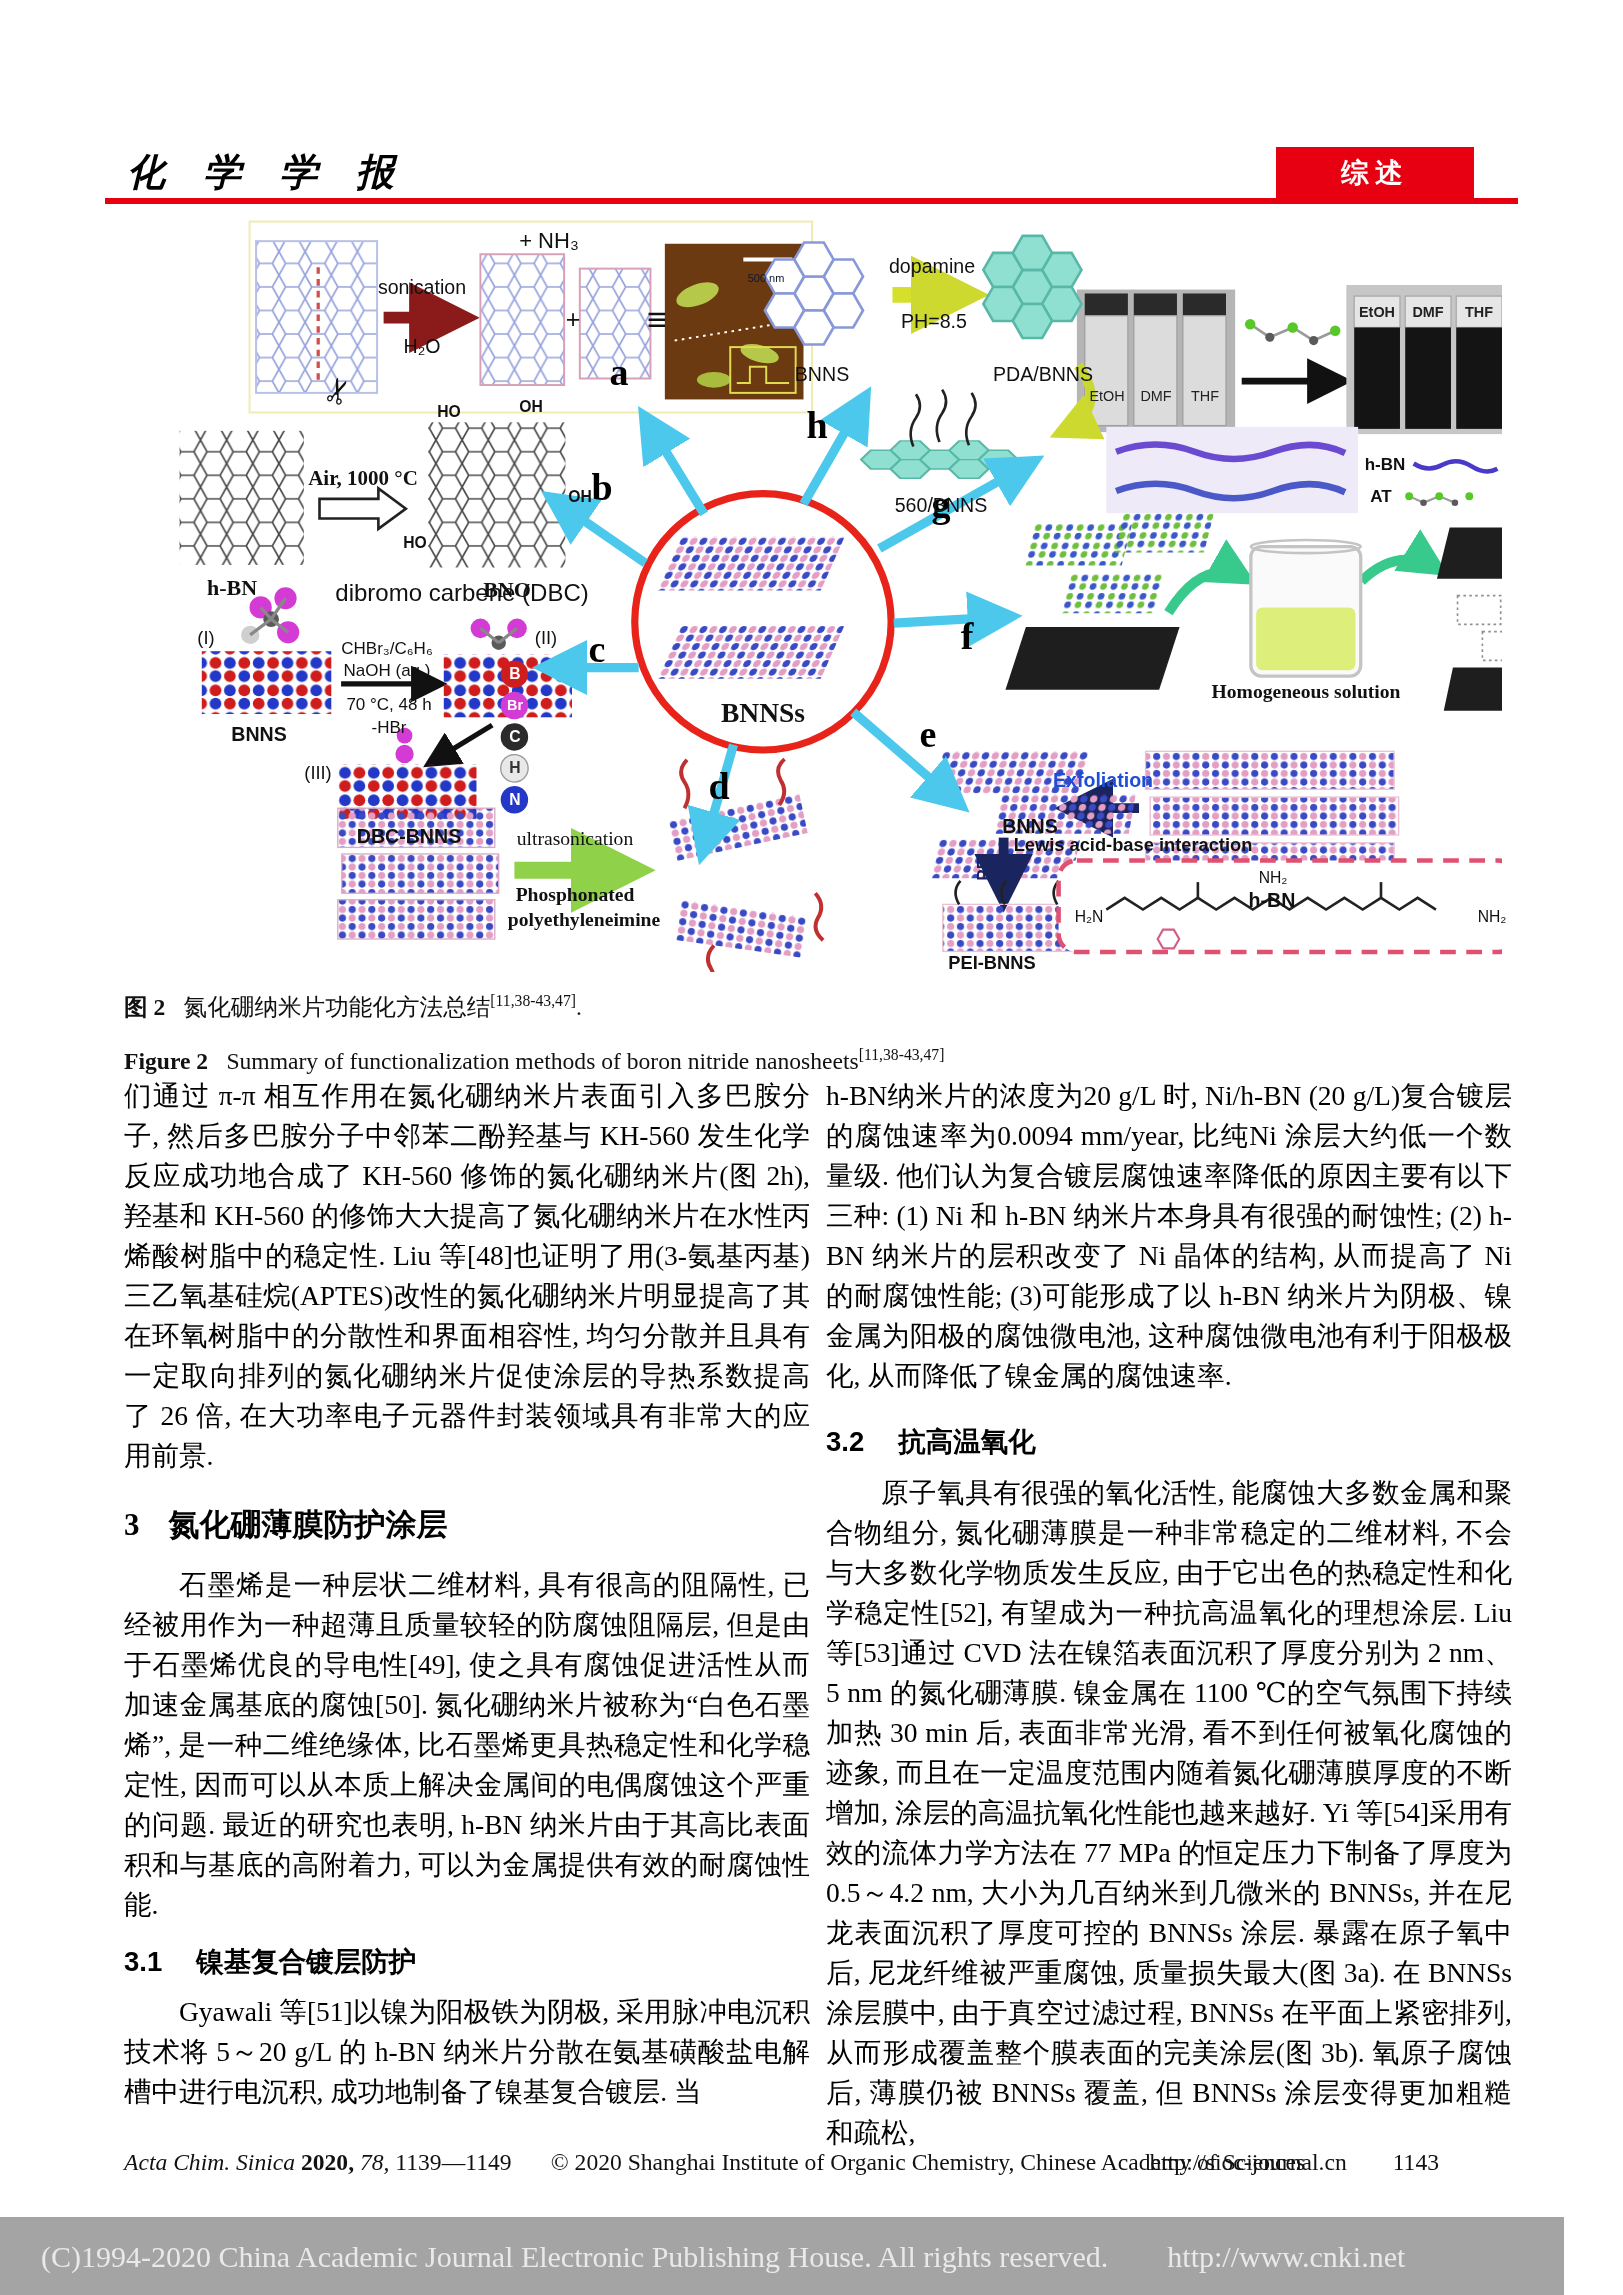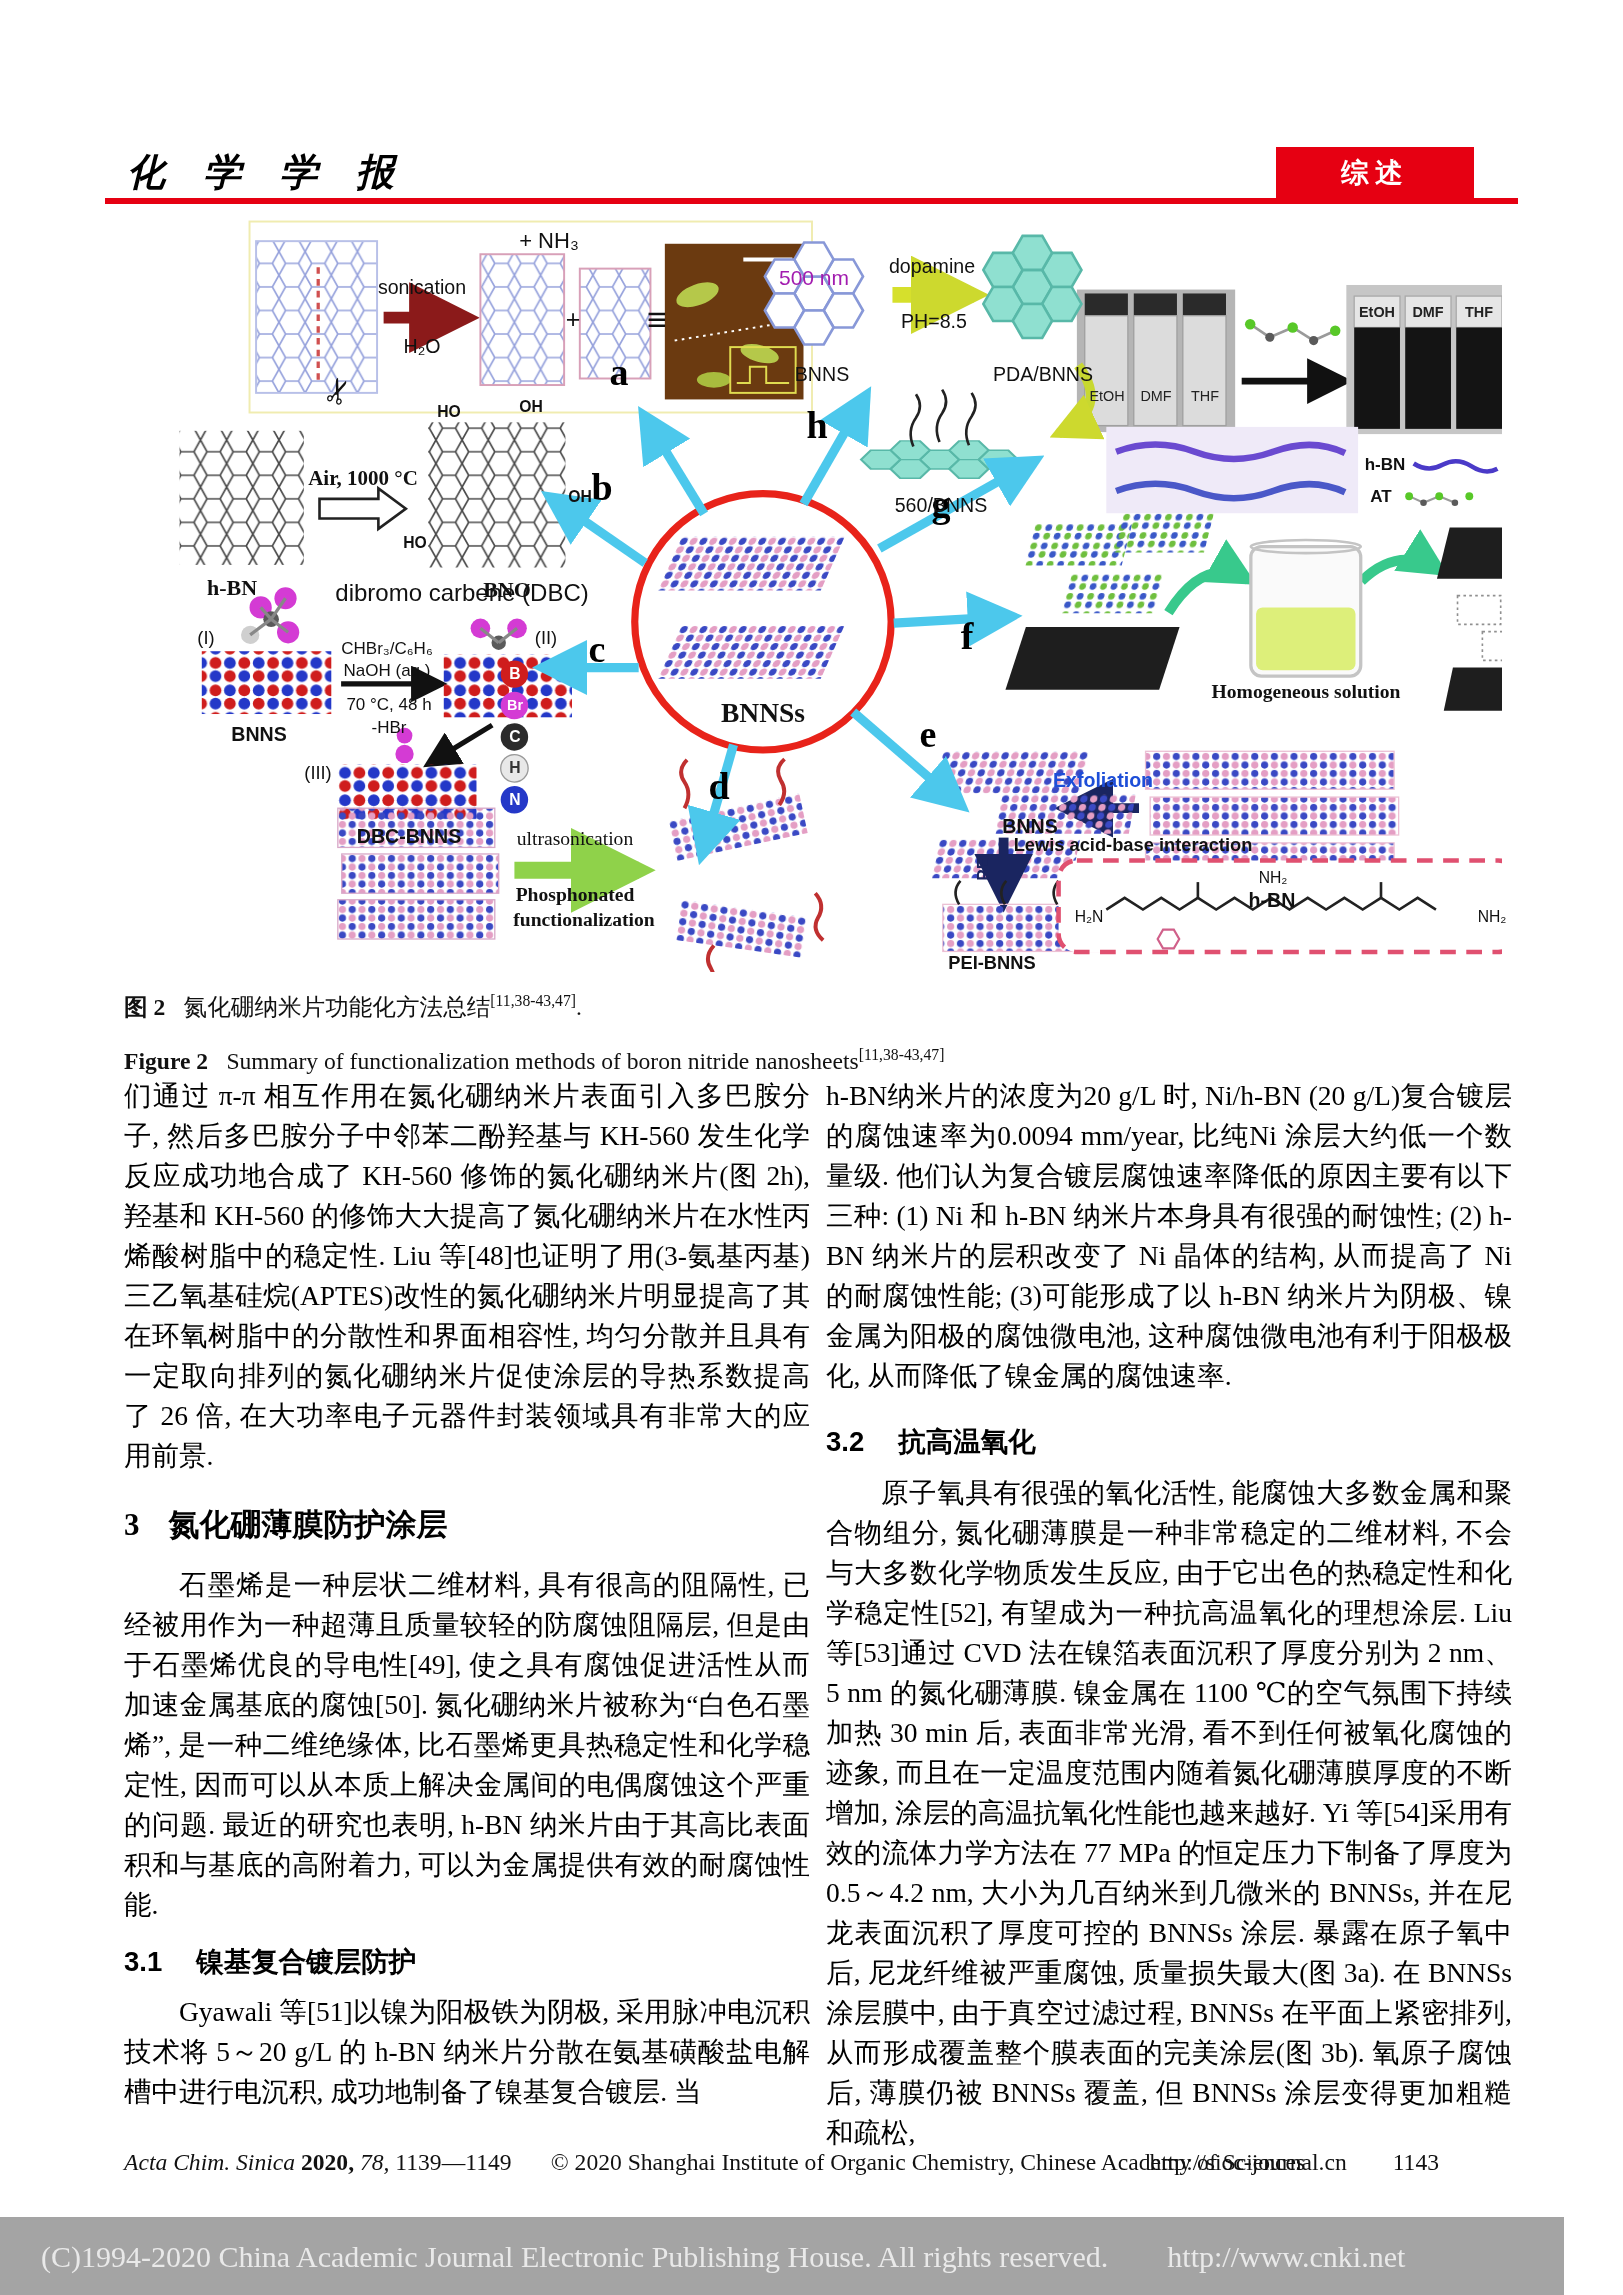--- a/index.html
+++ b/index.html
@@ -362,21 +362,21 @@
     <div class="fletter" style="left:845px;top:420px;">f</div>
     <div class="fletter" style="left:819px;top:288px;">g</div>
     <div class="fletter" style="left:695px;top:209px;">h</div>
 
     <div class="flabel" style="left:216px;top:175px;font-size:34px;transform:translate(-50%,-50%) rotate(-70deg);">✂</div>
     <div class="flabel" style="left:300px;top:71px;font-size:19.6px;">sonication</div>
     <div class="flabel" style="left:300px;top:130px;font-size:19.6px;">H₂O</div>
     <div class="flabel" style="left:427px;top:25px;font-size:22px;">+ NH₃</div>
     <div class="flabel" style="left:451px;top:103px;font-size:25px;">+</div>
     <div class="flabel" style="left:535px;top:103px;font-size:34px;">≡</div>
-    <div class="flabel" style="left:644px;top:62px;font-size:21px;color:#a21caf;margin-left:48px;">500 nm</div>
+    <div class="flabel" style="left:644px;top:62px;font-size:11px;color:#0f172a;">500 nm</div>
 
     <div class="flabel fbold" style="left:241px;top:262px;font-size:21px;font-family:'Liberation Serif',serif;">Air, 1000 °C</div>
     <div class="flabel fbold" style="left:110px;top:372px;font-size:22px;font-family:'Liberation Serif',serif;">h-BN</div>
     <div class="flabel fbold" style="left:385px;top:374px;font-size:22px;font-family:'Liberation Serif',serif;">BNO</div>
     <div class="flabel fbold" style="left:327px;top:196px;font-size:15.7px;">HO</div>
     <div class="flabel fbold" style="left:409px;top:191px;font-size:15.7px;">OH</div>
     <div class="flabel fbold" style="left:458px;top:281px;font-size:15.7px;">OH</div>
     <div class="flabel fbold" style="left:293px;top:327px;font-size:15.7px;">HO</div>
 
     <div class="flabel" style="left:340px;top:377px;font-size:24px;">dibromo carbene (DBC)</div>
@@ -390,21 +390,21 @@
     <div class="flabel fbold" style="left:137px;top:518px;font-size:19.6px;">BNNS</div>
     <div class="flabel fbold" style="left:287px;top:620px;font-size:19.6px;">DBC-BNNS</div>
     <div class="flabel fbold" style="left:393px;top:458px;font-size:15.7px;color:#fff;">B</div>
     <div class="flabel fbold" style="left:393px;top:489px;font-size:14.4px;color:#fff;">Br</div>
     <div class="flabel fbold" style="left:393px;top:521px;font-size:15.7px;color:#fff;">C</div>
     <div class="flabel fbold" style="left:393px;top:552px;font-size:15.7px;color:#333;">H</div>
     <div class="flabel fbold" style="left:393px;top:584px;font-size:15.7px;color:#fff;">N</div>
 
     <div class="flabel" style="left:453px;top:623px;font-size:19.6px;font-family:'Liberation Serif',serif;">ultrasonication</div>
     <div class="flabel fbold" style="left:453px;top:679px;font-size:19.6px;font-family:'Liberation Serif',serif;">Phosphonated</div>
-    <div class="flabel fbold" style="left:462px;top:704px;font-size:19.6px;font-family:'Liberation Serif',serif;">functionalization</div>
+    <div class="flabel fbold" style="left:462px;top:704px;font-size:19.6px;font-family:'Liberation Serif',serif;">polyethyleneimine</div>
 
     <div class="flabel fbold" style="left:981px;top:564px;font-size:19.6px;color:#1d4ed8;">Exfoliation</div>
     <div class="flabel fbold" style="left:908px;top:610px;font-size:19.6px;">BNNS</div>
     <div class="flabel fbold" style="left:1150px;top:684px;font-size:19.6px;">h-BN</div>
     <div class="flabel fbold vert" style="left:862px;top:651px;font-size:17px;color:#1a2560;">PEI</div>
     <div class="flabel fbold" style="left:1011px;top:629px;font-size:18.3px;">Lewis acid-base interaction</div>
     <div class="flabel fbold" style="left:870px;top:747px;font-size:18.3px;">PEI-BNNS</div>
     <div class="flabel" style="left:967px;top:701px;font-size:15.7px;">H₂N</div>
     <div class="flabel" style="left:1151px;top:662px;font-size:15.7px;">NH₂</div>
     <div class="flabel" style="left:1370px;top:701px;font-size:15.7px;">NH₂</div>

